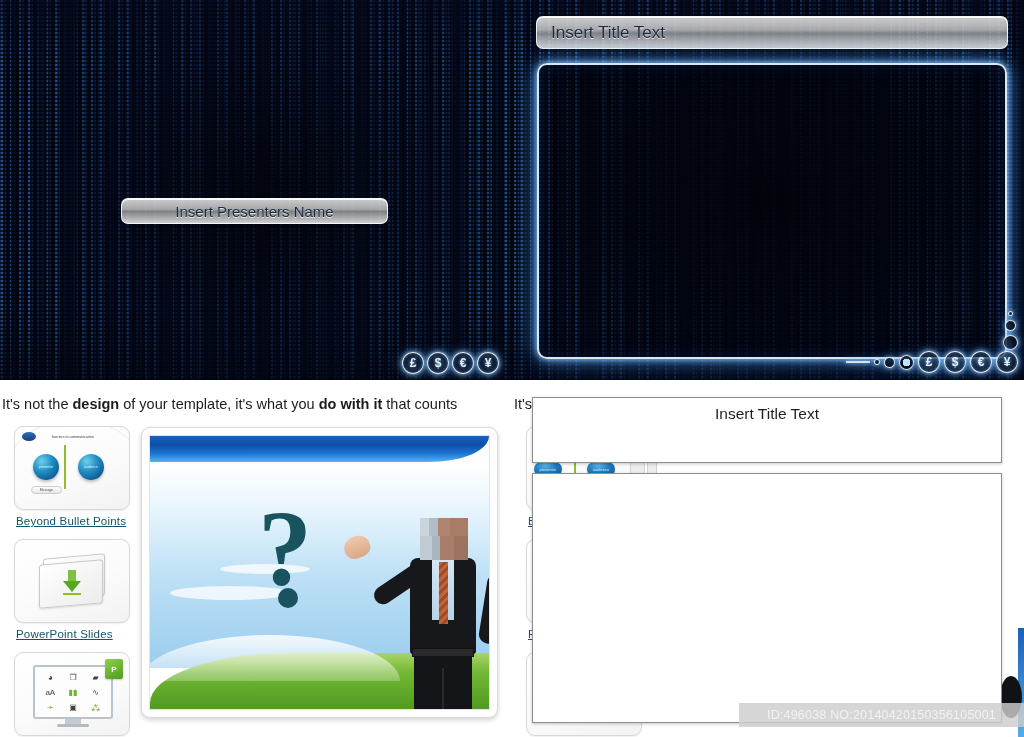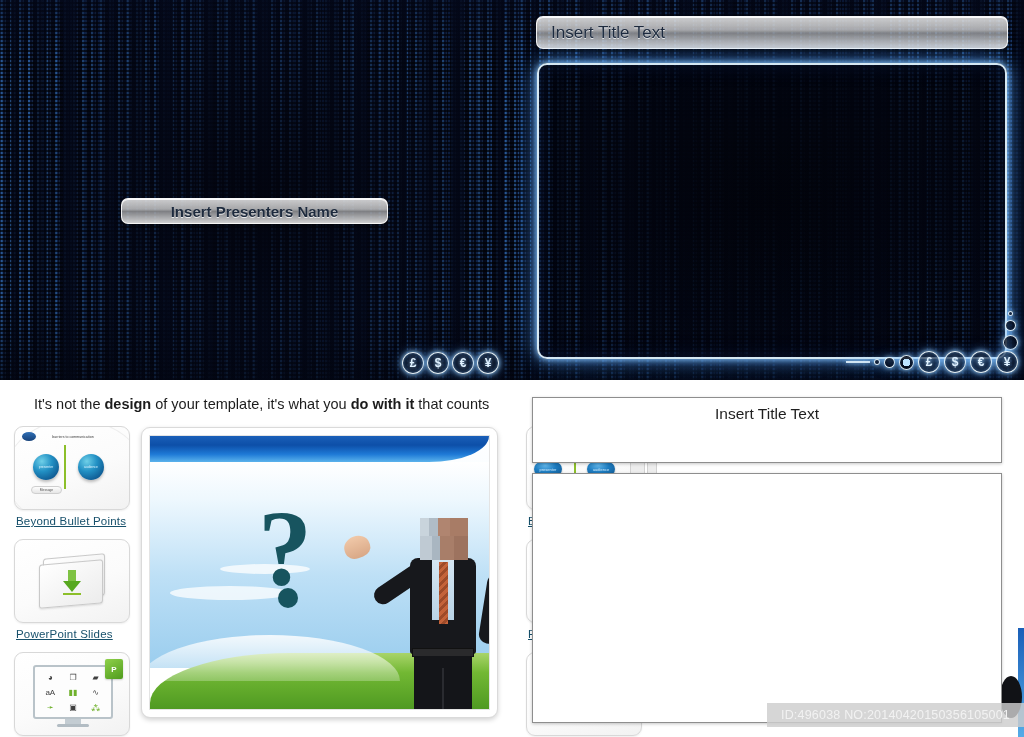--- a/index.html
+++ b/index.html
@@ -73,21 +73,21 @@
         rgba(232,232,232,0.88) 0%,
         rgba(208,208,208,0.80) 42%,
         rgba(176,176,176,0.72) 52%,
         rgba(236,236,236,0.88) 100%);
     box-shadow: 0 1px 3px rgba(0,0,0,0.55), inset 0 1px 0 rgba(255,255,255,0.9);
     color:#1d2a3d;
     text-shadow: 0 1px 0 rgba(255,255,255,0.75);
     white-space: nowrap;
   }
   .bar-presentation { left:20px;  top:147px; width:472px; height:33px; justify-content:center; font-size:17px; }
-  .bar-name         { left:121px; top:198px; width:267px; height:26px; justify-content:center; font-size:15px;font-weight:bold; }
+  .bar-name         { left:121px; top:198px; width:267px; height:26px; justify-content:center; font-size:15px; }
   .bar-ptitle       { left:121px; top:236px; width:267px; height:26px; justify-content:center; font-size:15px; }
   .bar-titletext    { left:16px;  top:16px;  width:472px; height:33px; justify-content:flex-start; padding-left:14px; font-size:17px; }
 
   
   .neon-frame {
     position:absolute; left:17px; top:63px; width:470px; height:296px;
     border: 2px solid rgba(226,244,255,0.95);
     border-radius: 10px;
     box-shadow:
       0 0 6px rgba(150,205,255,0.95),
@@ -120,21 +120,21 @@
   .coin-tail { position:absolute; right:6px; bottom:30px; display:flex; flex-direction:column; align-items:center; gap:4px; }
   .lead-line { width:24px; height:2px; background:rgba(226,244,255,0.9);
                box-shadow:0 0 5px rgba(160,215,255,0.9),0 0 11px rgba(80,160,255,0.6); }
 
   
   .bottom-half { position:absolute; left:0; top:380px; width:1024px; height:357px; background:#ffffff; }
   .bot-panel { position:absolute; top:0; width:512px; height:357px; overflow:hidden; background:#fff; }
   .bot-left  { left:0; }
   .bot-right { left:512px; }
 
-  .tagline { position:absolute; left:34px; top:16px; font-size:14.5px; color:#1c1c1c; white-space:nowrap; }
+  .tagline { position:absolute; left:2px; top:16px; font-size:14.5px; color:#1c1c1c; white-space:nowrap; }
   .tagline b { font-weight:bold; }
 
   
   .thumb-col { position:absolute; left:14px; top:46px; width:116px; }
   .thumb-card {
     width:116px; height:84px; margin-bottom:0;
     border:1px solid #d8d8d8; border-radius:9px;
     background: linear-gradient(160deg,#ffffff 0%,#fbfbfb 55%,#f2f2f2 100%);
     box-shadow: 0 1px 2px rgba(0,0,0,0.07);
     position:relative; overflow:hidden;
@@ -221,21 +221,21 @@
   .man-legs { position:absolute; left:26px; top:138px; width:58px; height:77px; background:#141519; border-radius:0 0 4px 4px; }
   .man-legsplit { position:absolute; left:54px; top:150px; width:2px; height:65px; background:#2a2b30; }
   .man-arm { position:absolute; left:-22px; top:42px; width:56px; height:18px; background:#17181c;
              transform: rotate(-34deg); transform-origin: right center; border-radius:9px; }
   .man-hand { position:absolute; left:-44px; top:18px; width:26px; height:22px; border-radius:50% 50% 40% 40%;
               background: linear-gradient(180deg,#f0c8a8,#d9a887); transform: rotate(-20deg); }
   .man-arm2 { position:absolute; right:-10px; top:56px; width:20px; height:70px; background:#17181c;
               border-radius:9px; transform: rotate(9deg); }
 
   
-  .id-badge { position:absolute; right:0; bottom:10px; height:24px; padding:0 14px;
+  .id-badge { position:absolute; right:0; bottom:10px; height:24px; padding:0 28px;
               background:rgba(205,205,205,0.82); display:flex; align-items:center;
               color:#f2f2f2; font-size:12.5px; letter-spacing:.2px; white-space:nowrap; }
 
   
   .ov { position:absolute; background:#ffffff; border:1px solid #8e8e8e; }
   .ov-title { left:20px; top:17px; width:470px; height:66px; display:flex; justify-content:center; padding-top:7px; }
   .ov-title span { font-size:15.5px; color:#1f1f1f; }
   .ov-body  { left:20px; top:93px; width:470px; height:250px; }
   .ov-shadow { box-shadow:0 1px 3px rgba(0,0,0,0.22); }
 

